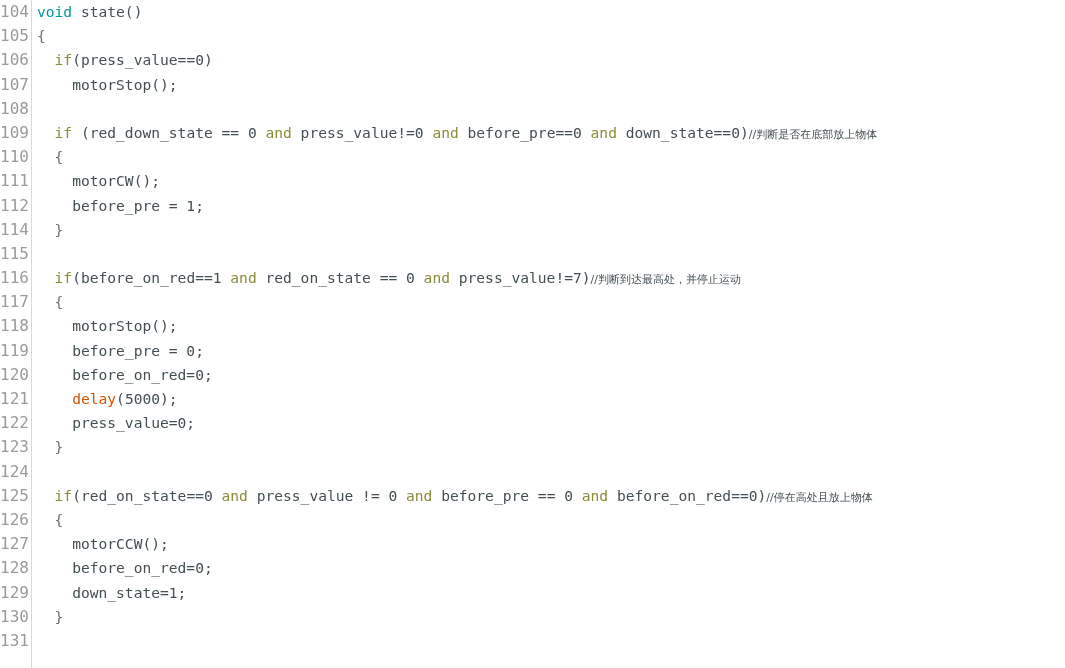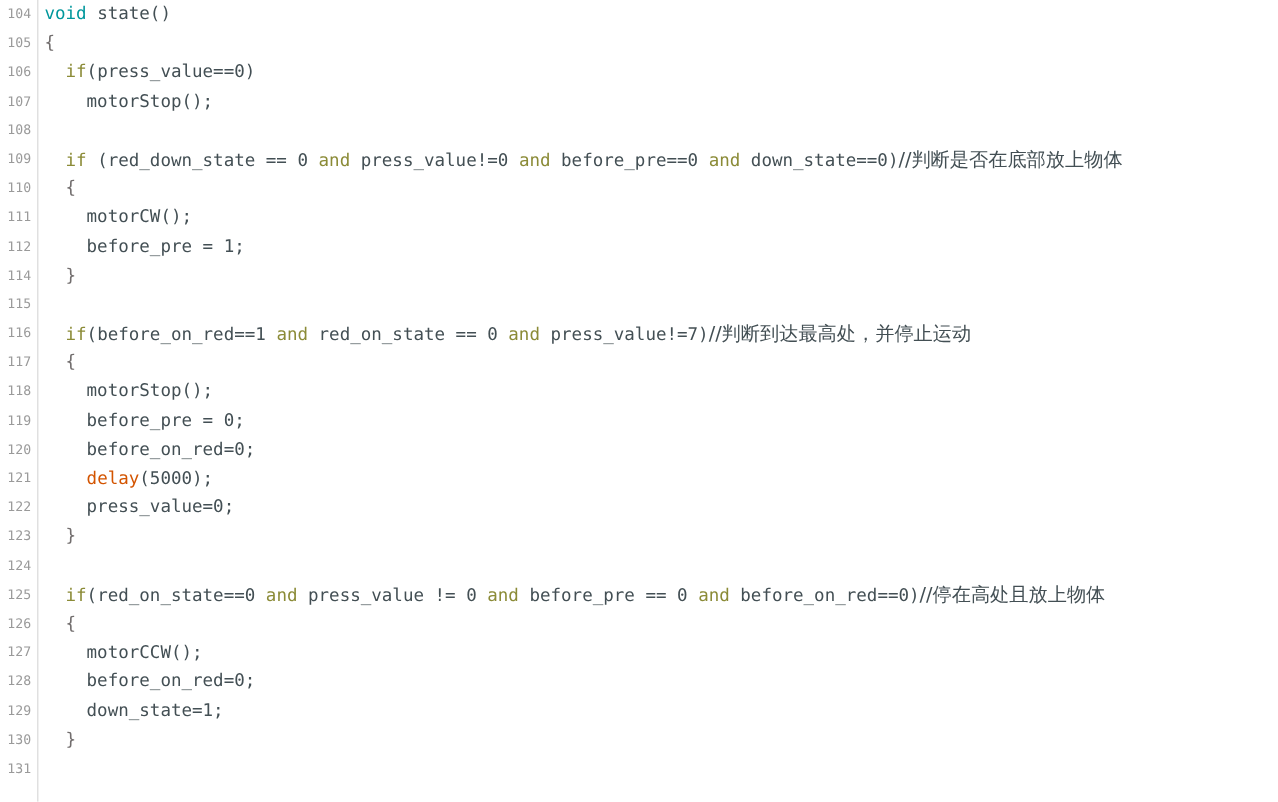--- a/index.html
+++ b/index.html
@@ -37,21 +37,21 @@
     white-space: pre;
     font-size: 14.6px;
   }
 
   .gutter {
     display: inline-block;
     width: 26px;
     padding-right: 5px;
     text-align: right;
     color: #9a9a9a;
-    font-size: 11px;
+    font-size: 16px;
     vertical-align: top;
     -webkit-user-select: none;
     user-select: none;
   }
 
   .gutter-rule {
     position: absolute;
     left: 31px;
     top: 0;
     bottom: 0;
@@ -70,21 +70,21 @@
   
   .t-type     { color: #00979c; }
   .t-kw       { color: #8b8b37; }
   .t-fn       { color: #d35400; }
   .t-plain    { color: #434f54; }
   .t-comment  { color: #434f54; }
   .t-brace    { color: #726e6e; }
 
   .cjk {
     font-family: "DejaVu Sans", "Liberation Sans", sans-serif;
-    font-size: 16px;
+    font-size: 11px;
   }
 </style>
 </head>
 <body>
 
 <div id="editor">
   <div class="gutter-rule"></div>
   <div class="code-area">
       <div class="line"><span class="gutter">104</span><span class="content"><span class="t-type">void</span><span class="t-plain"> state()</span></span></div>
       <div class="line"><span class="gutter">105</span><span class="content"><span class="t-brace">{</span></span></div>

